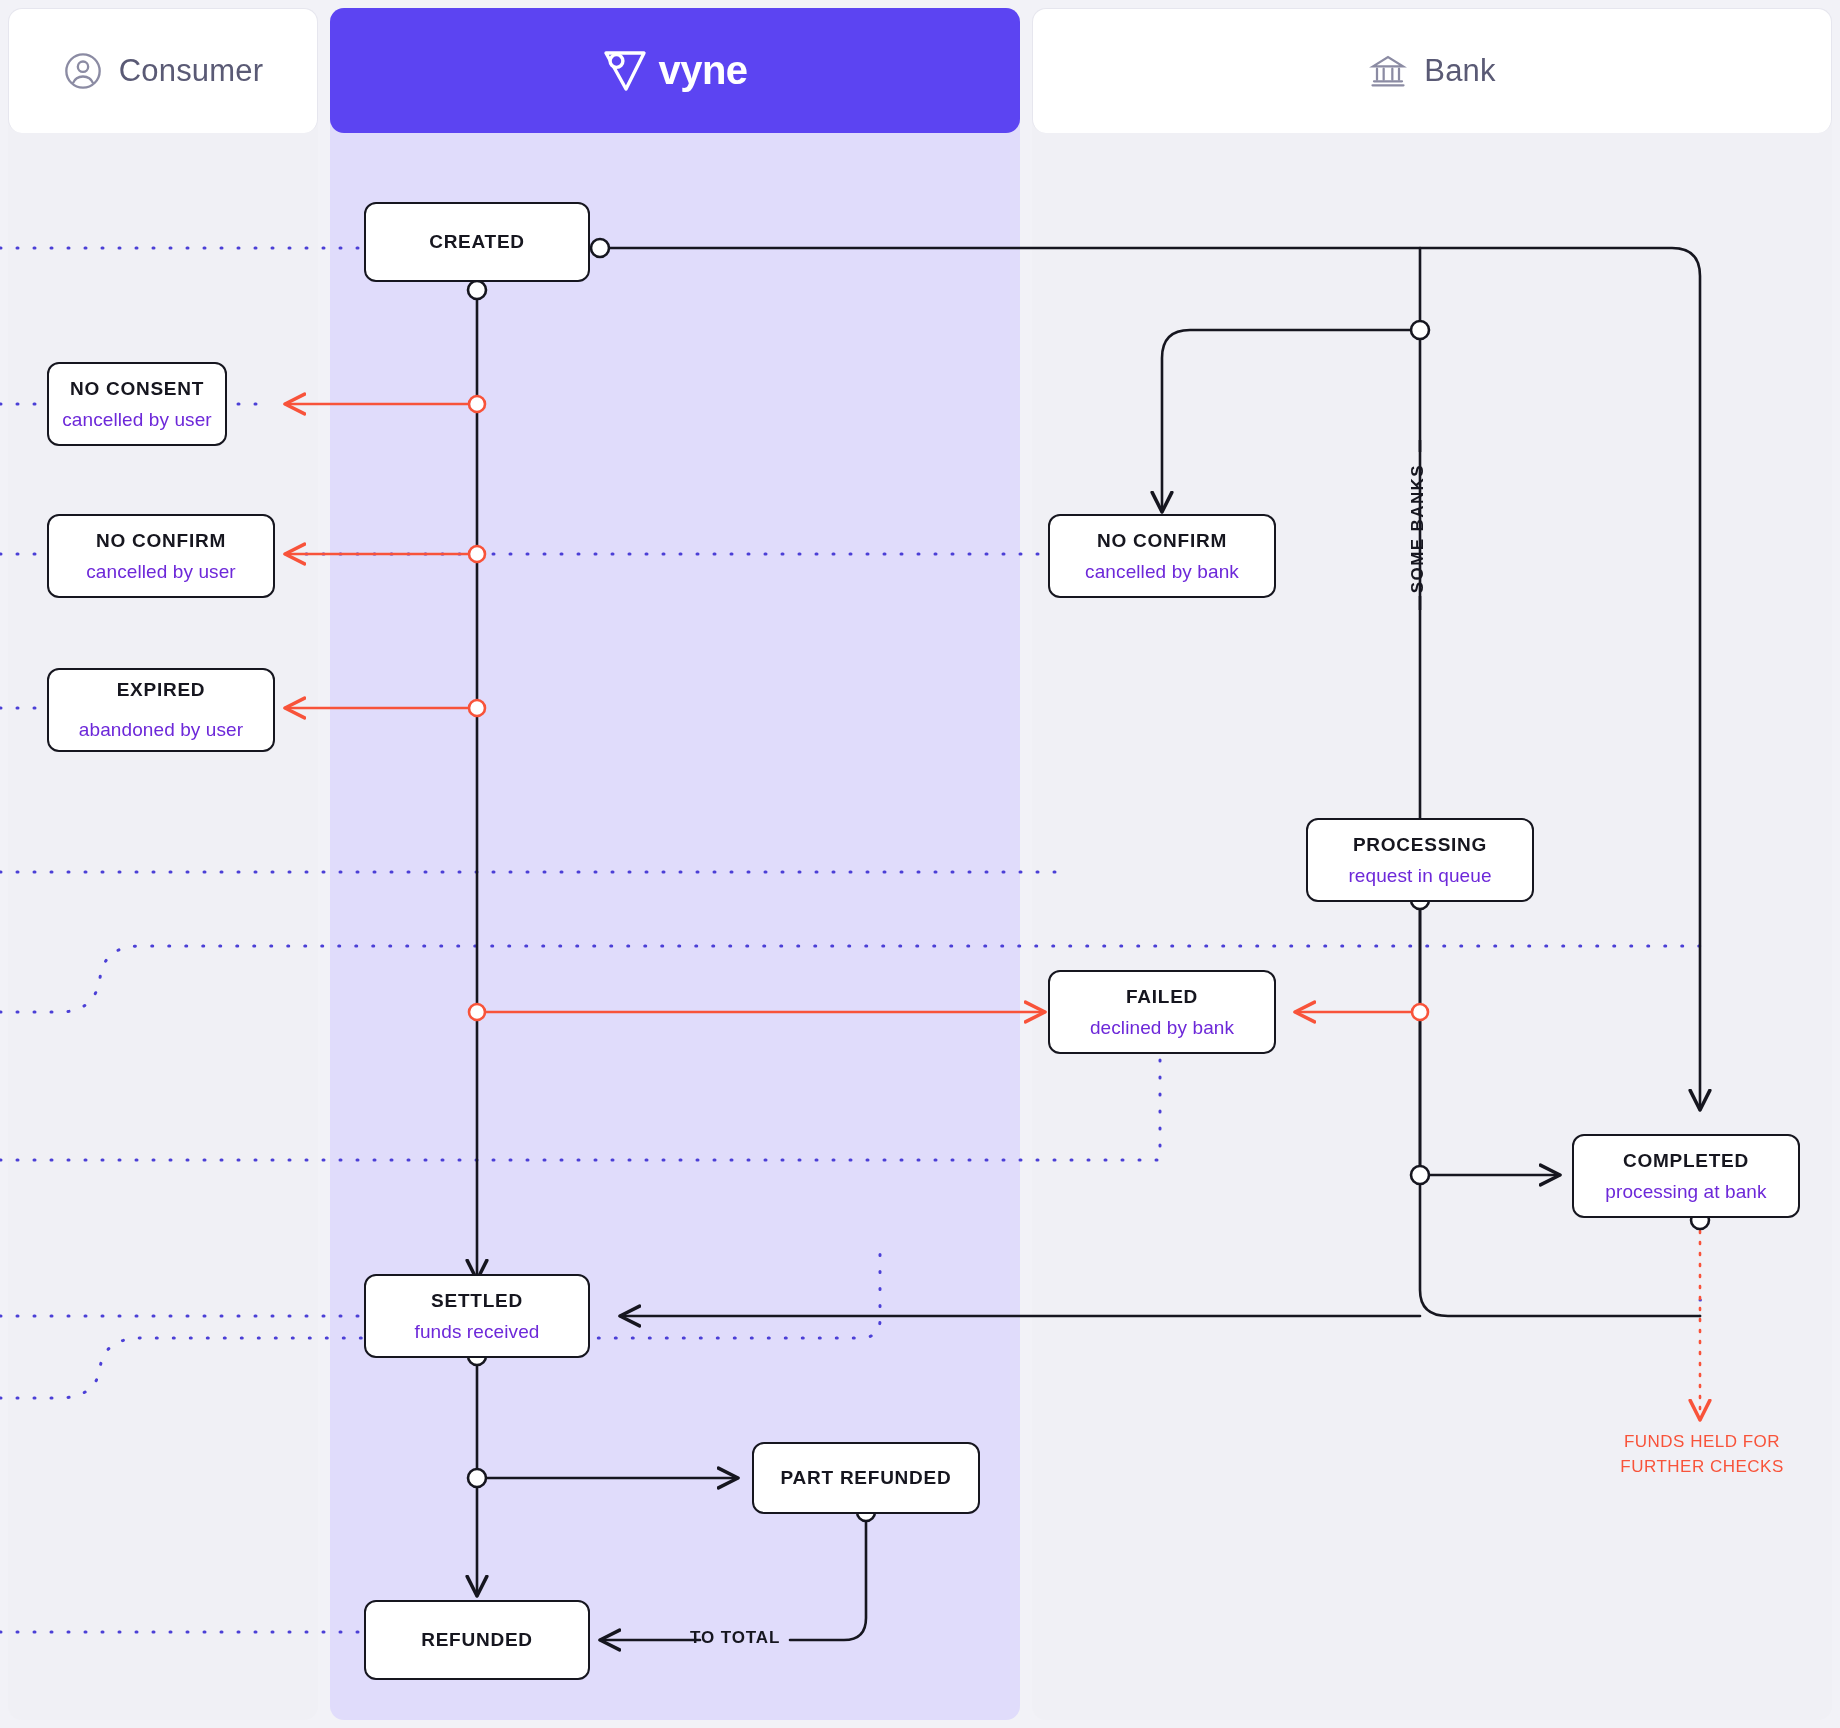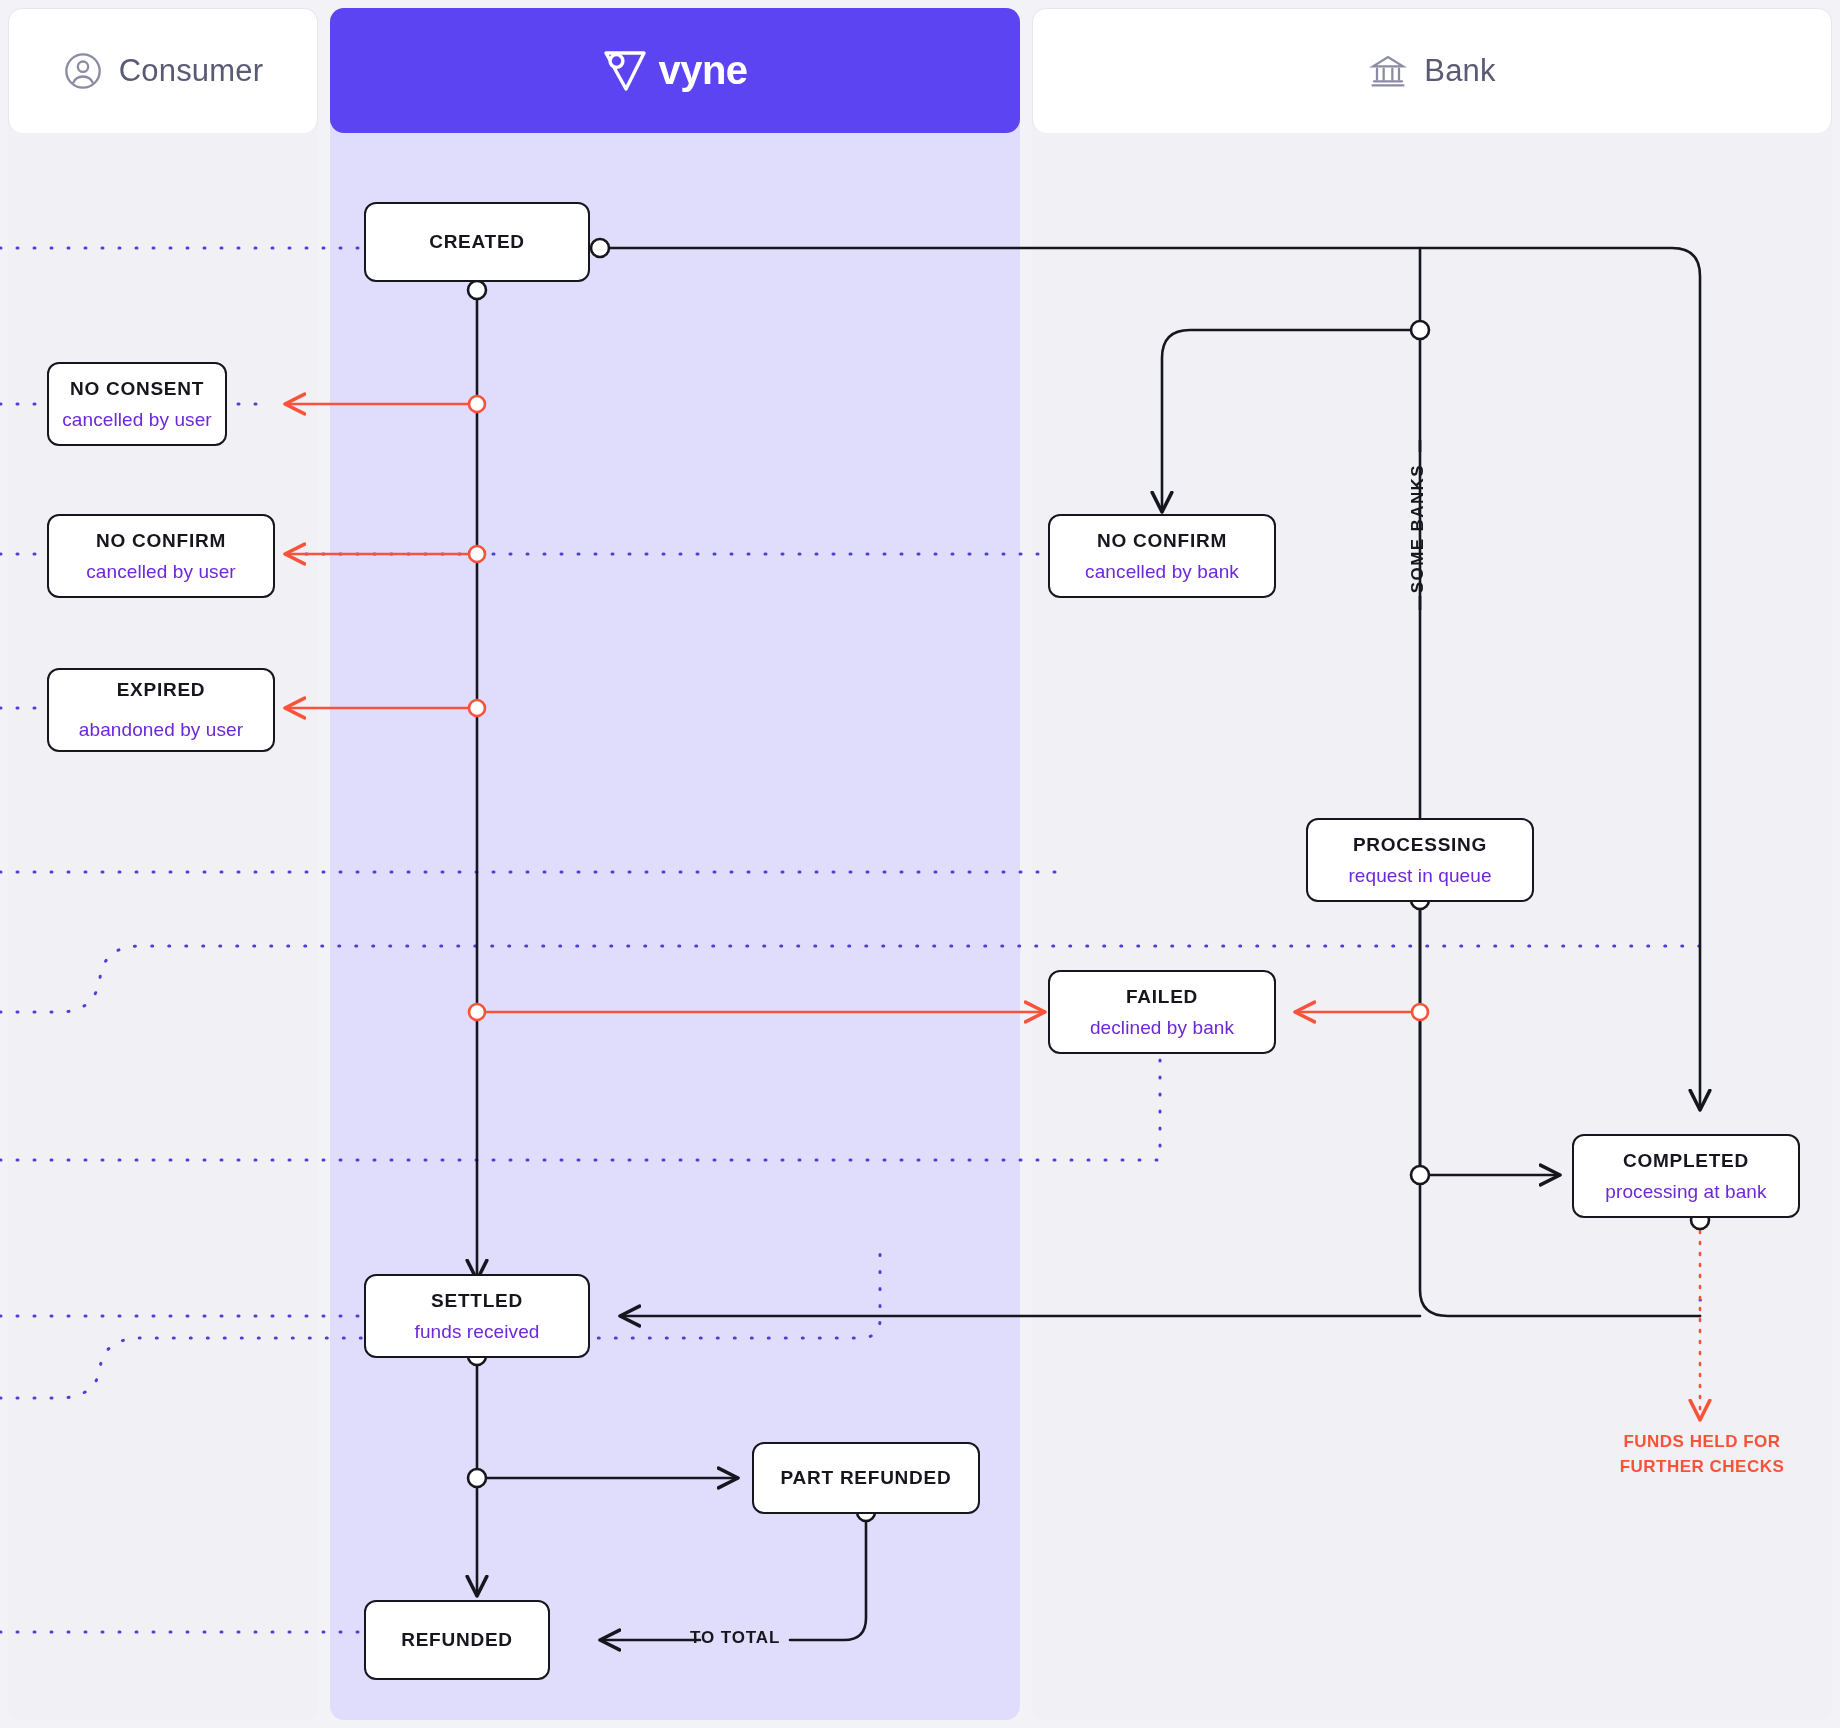--- a/index.html
+++ b/index.html
@@ -43,21 +43,21 @@
     display:flex;flex-direction:column;align-items:center;justify-content:center;
     text-align:center;}
   .node .t{font-size:19px;font-weight:700;color:#16161f;letter-spacing:.75px;}
   .node .s{font-size:19px;color:#6d28d9;margin-top:9px;letter-spacing:.1px;}
   .node.one .t{letter-spacing:.75px;}
 
   .edge-label{position:absolute;font-size:17px;font-weight:700;
     color:#16161f;letter-spacing:.9px;}
   .vlabel{position:absolute;font-size:17px;font-weight:700;color:#16161f;
     letter-spacing:1.4px;writing-mode:vertical-rl;transform:rotate(180deg);}
-  .held{position:absolute;font-size:17px;font-weight:700;color:#f8533a;
+  .held{position:absolute;font-size:17px;font-weight:400;color:#f8533a;
     letter-spacing:.5px;line-height:1.45;text-align:center;}
 </style>
 </head>
 <body>
 
 <div id="stage">
 
   <div class="lane lane-consumer"></div>
   <div class="lane lane-vyne"></div>
   <div class="lane lane-bank"></div>
@@ -223,21 +223,21 @@
 
   <div class="node" style="left:364px;top:1274px;width:226px;height:84px;">
     <span class="t">SETTLED</span>
     <span class="s">funds received</span>
   </div>
 
   <div class="node one" style="left:752px;top:1442px;width:228px;height:72px;">
     <span class="t">PART REFUNDED</span>
   </div>
 
-  <div class="node one" style="left:364px;top:1600px;width:186px;height:80px;">
+  <div class="node one" style="left:364px;top:1600px;width:226px;height:80px;">
     <span class="t">REFUNDED</span>
   </div>
 
   <div class="vlabel" style="left:1408px;top:464px;">SOME BANKS</div>
 
   <div class="edge-label" style="left:690px;top:1628px;">TO TOTAL</div>
 
   <div class="held" style="left:1592px;top:1430px;width:220px;">
     <div>FUNDS HELD FOR</div>
     <div>FURTHER CHECKS</div>

